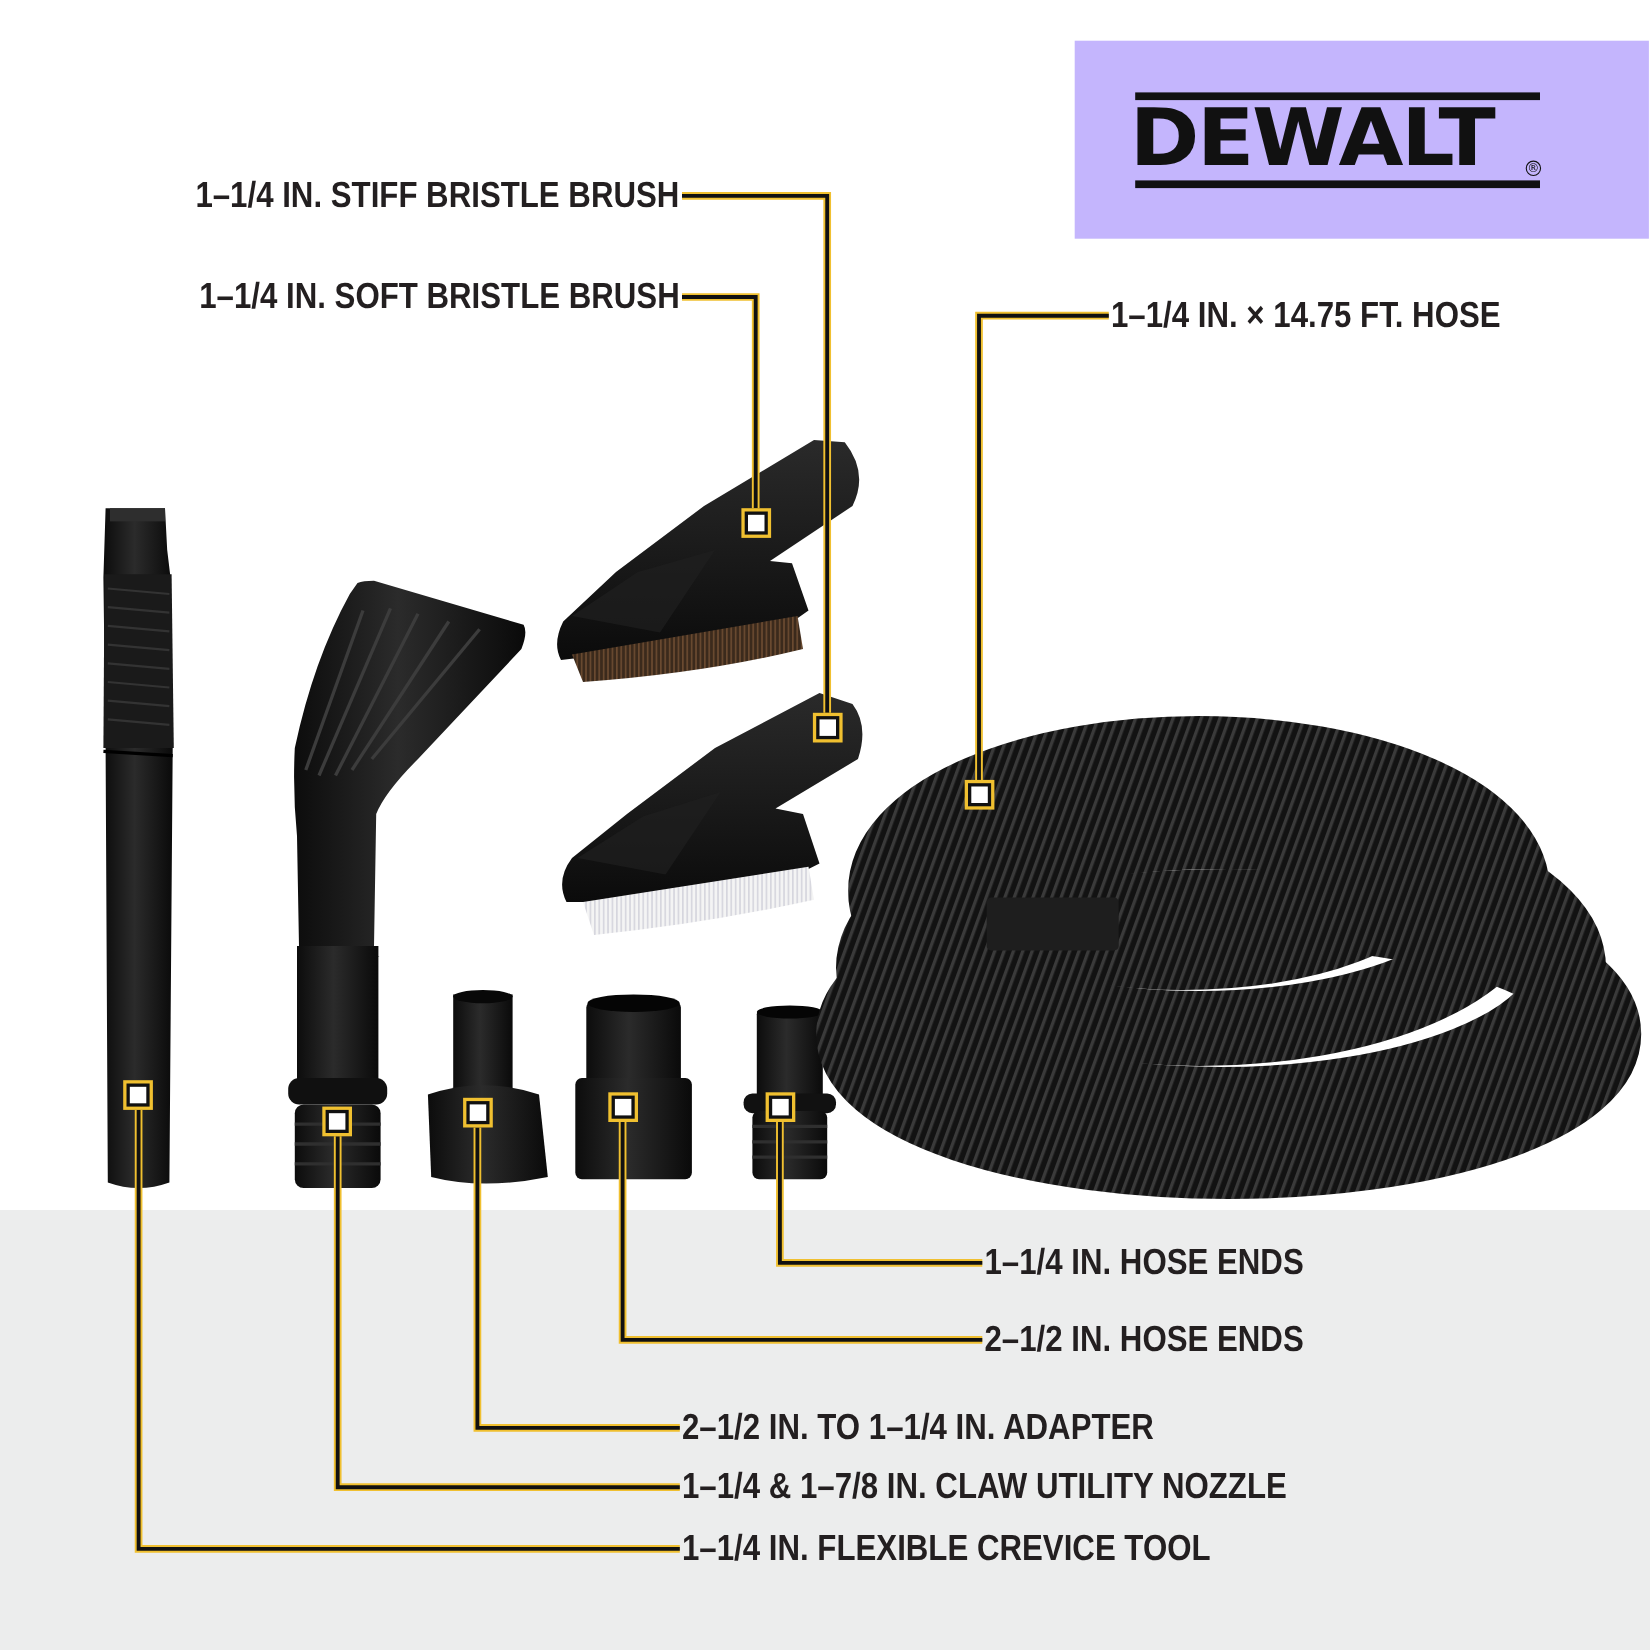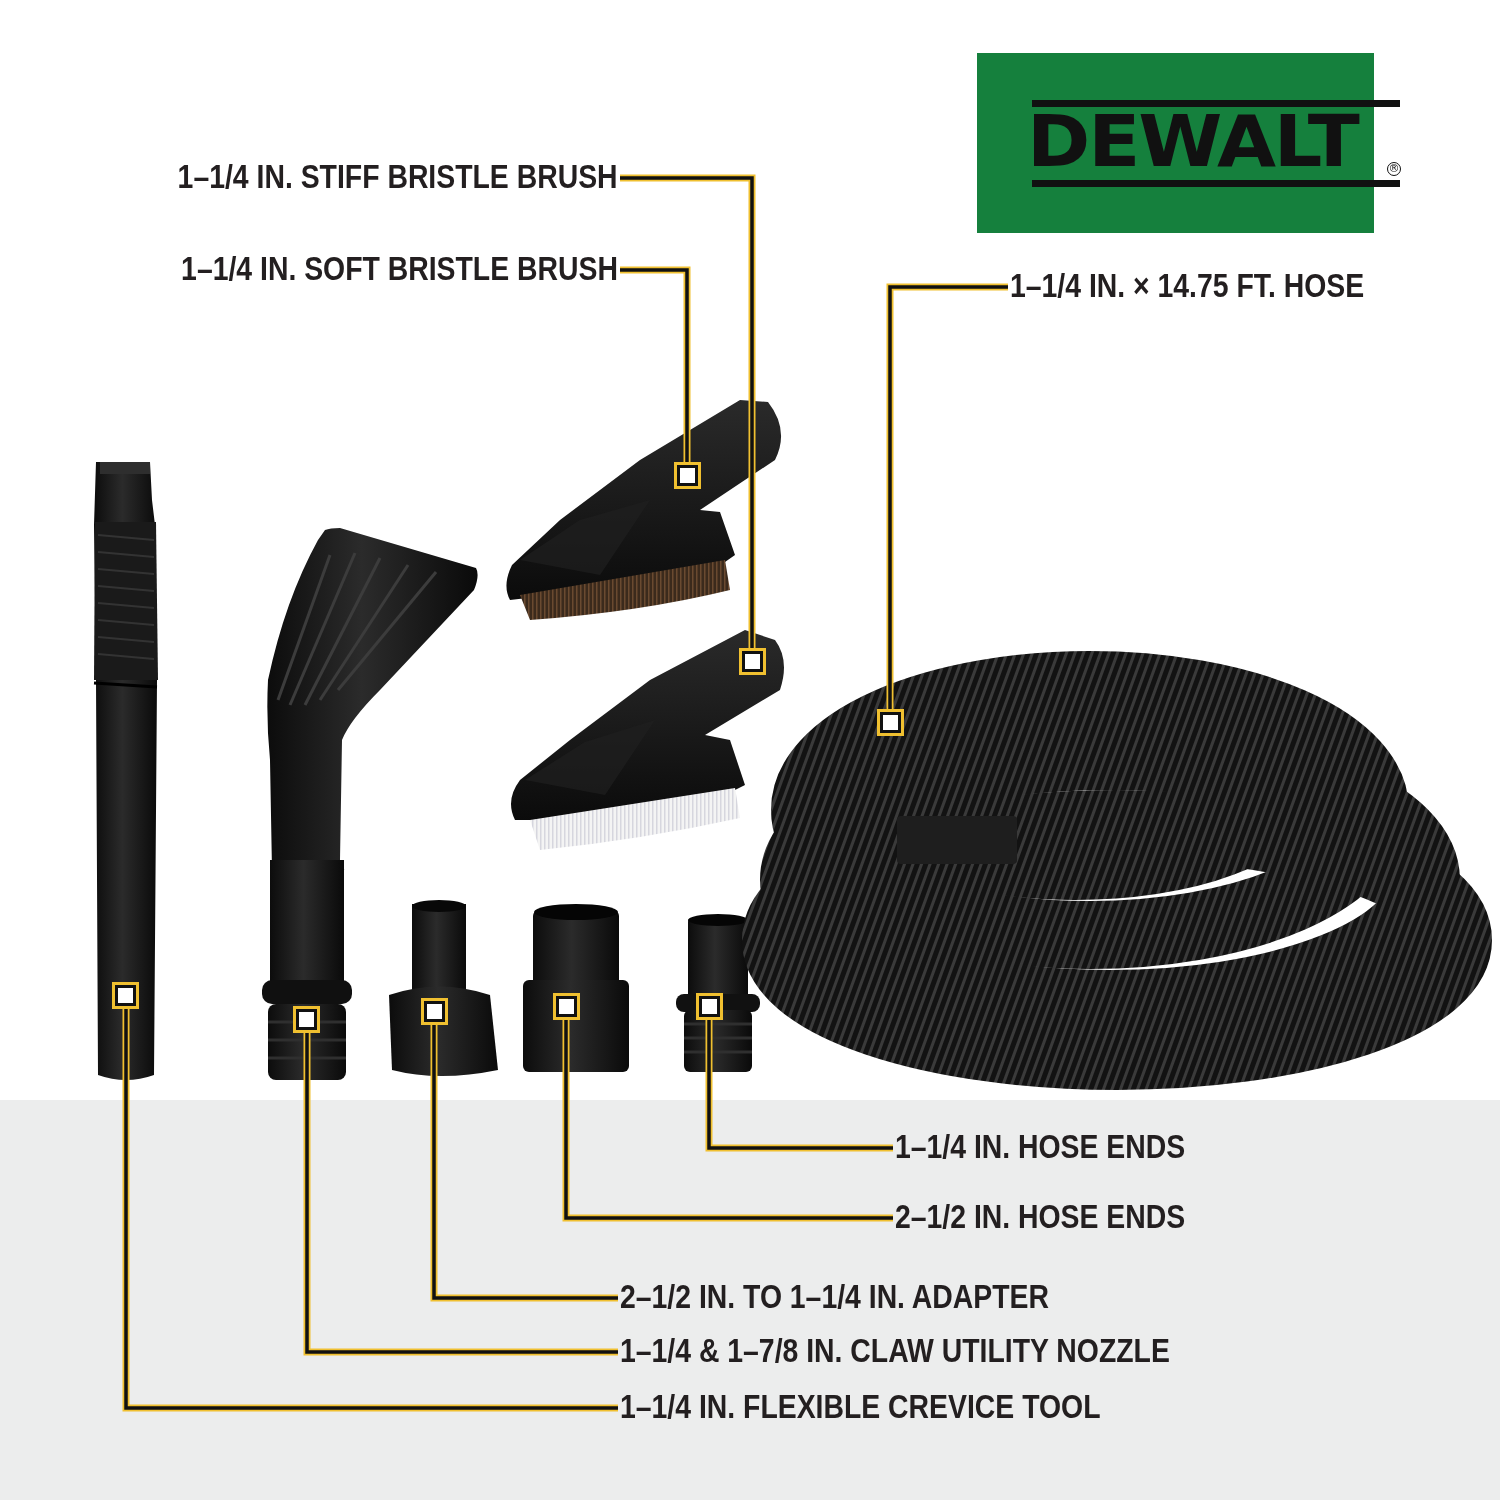--- a/index.html
+++ b/index.html
@@ -1,18 +1,18 @@
 <!DOCTYPE html>
 <html><head>
 <meta charset="utf-8">
 <style>
   html, body { margin: 0; padding: 0; }
   body { width: 1500px; height: 1500px; position: relative; overflow: hidden; background: #ffffff; font-family: "Liberation Sans", sans-serif; }
   .lower-band { position: absolute; left: 0; top: 1100px; width: 1500px; height: 400px; background: #eceded; }
-  .logo-box { position: absolute; left: 977px; top: 37px; width: 397px; height: 180px; background: #15803d; margin-top: 16px; }
+  .logo-box { position: absolute; left: 977px; top: 37px; width: 522px; height: 180px; background: #c4b5fd; }
   .logo-bar { position: absolute; left: 55px; width: 368px; height: 7px; background: #111; }
   .logo-text { position: absolute; left: 50px; top: 52px; width: 380px; font-family: "DejaVu Sans", sans-serif; font-weight: bold; font-size: 72px; line-height: 72px; letter-spacing: -2px; color: #111; transform: scaleX(1.06); transform-origin: left center; }
   .logo-reg { position: absolute; left: 410px; top: 109px; font-family: "DejaVu Sans", sans-serif; font-size: 11px; color: #111; border: 1px solid #111; border-radius: 50%; width: 12px; height: 12px; line-height: 12px; text-align: center; }
   svg.art { position: absolute; left: 0; top: 0; }
   .label { position: absolute; font-family: "Liberation Sans", sans-serif; font-weight: bold; color: #231f20; font-size: 33px; line-height: 36px; white-space: nowrap; transform: scaleX(0.86); letter-spacing: 0px; }
   .label.r { transform-origin: right center; text-align: right; }
   .label.l { transform-origin: left center; }
 </style>
 </head>
 <body>

